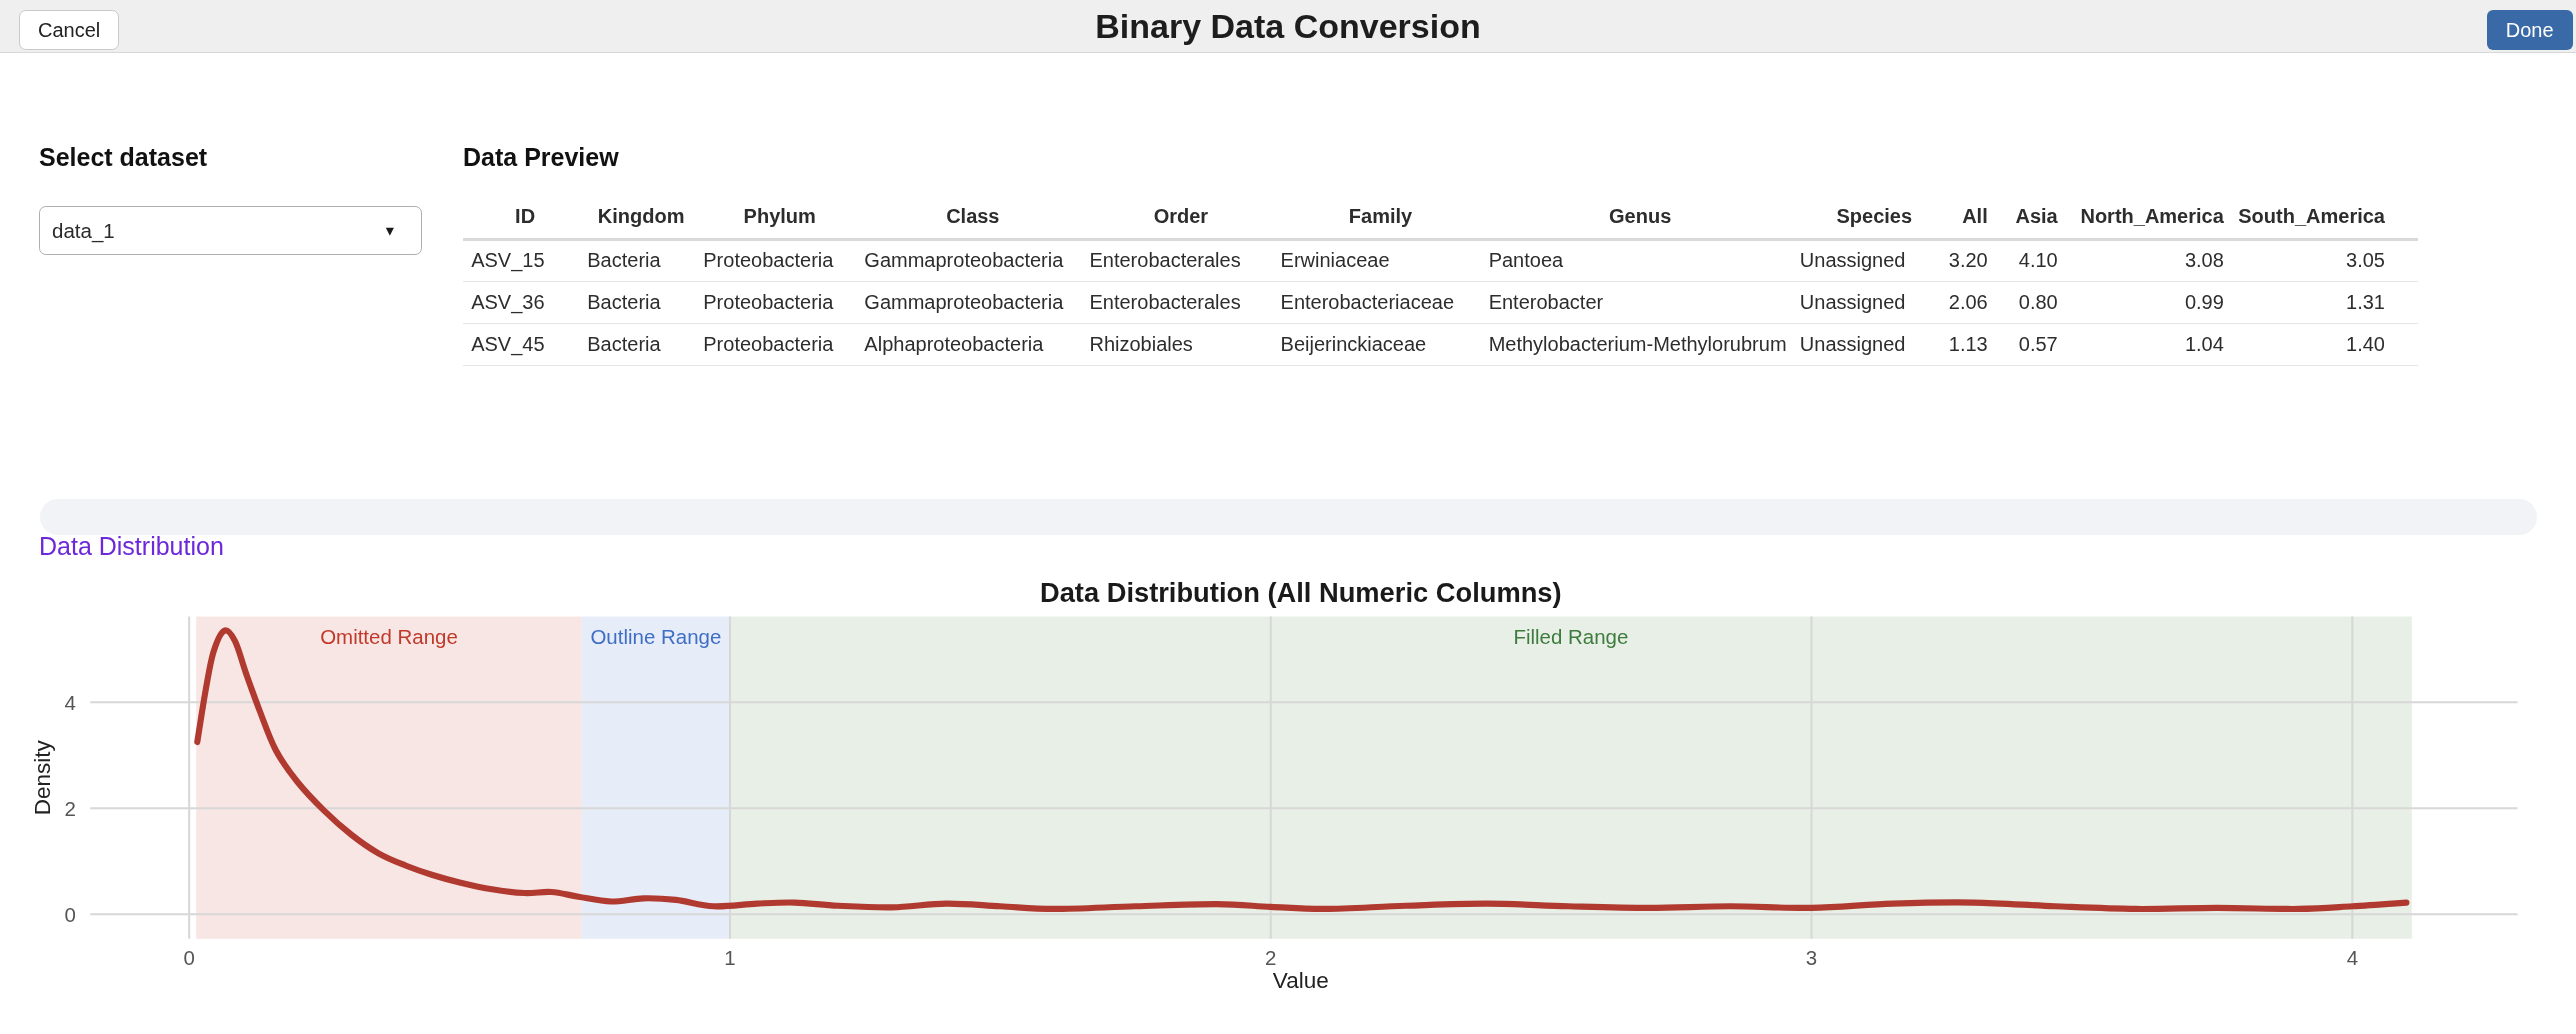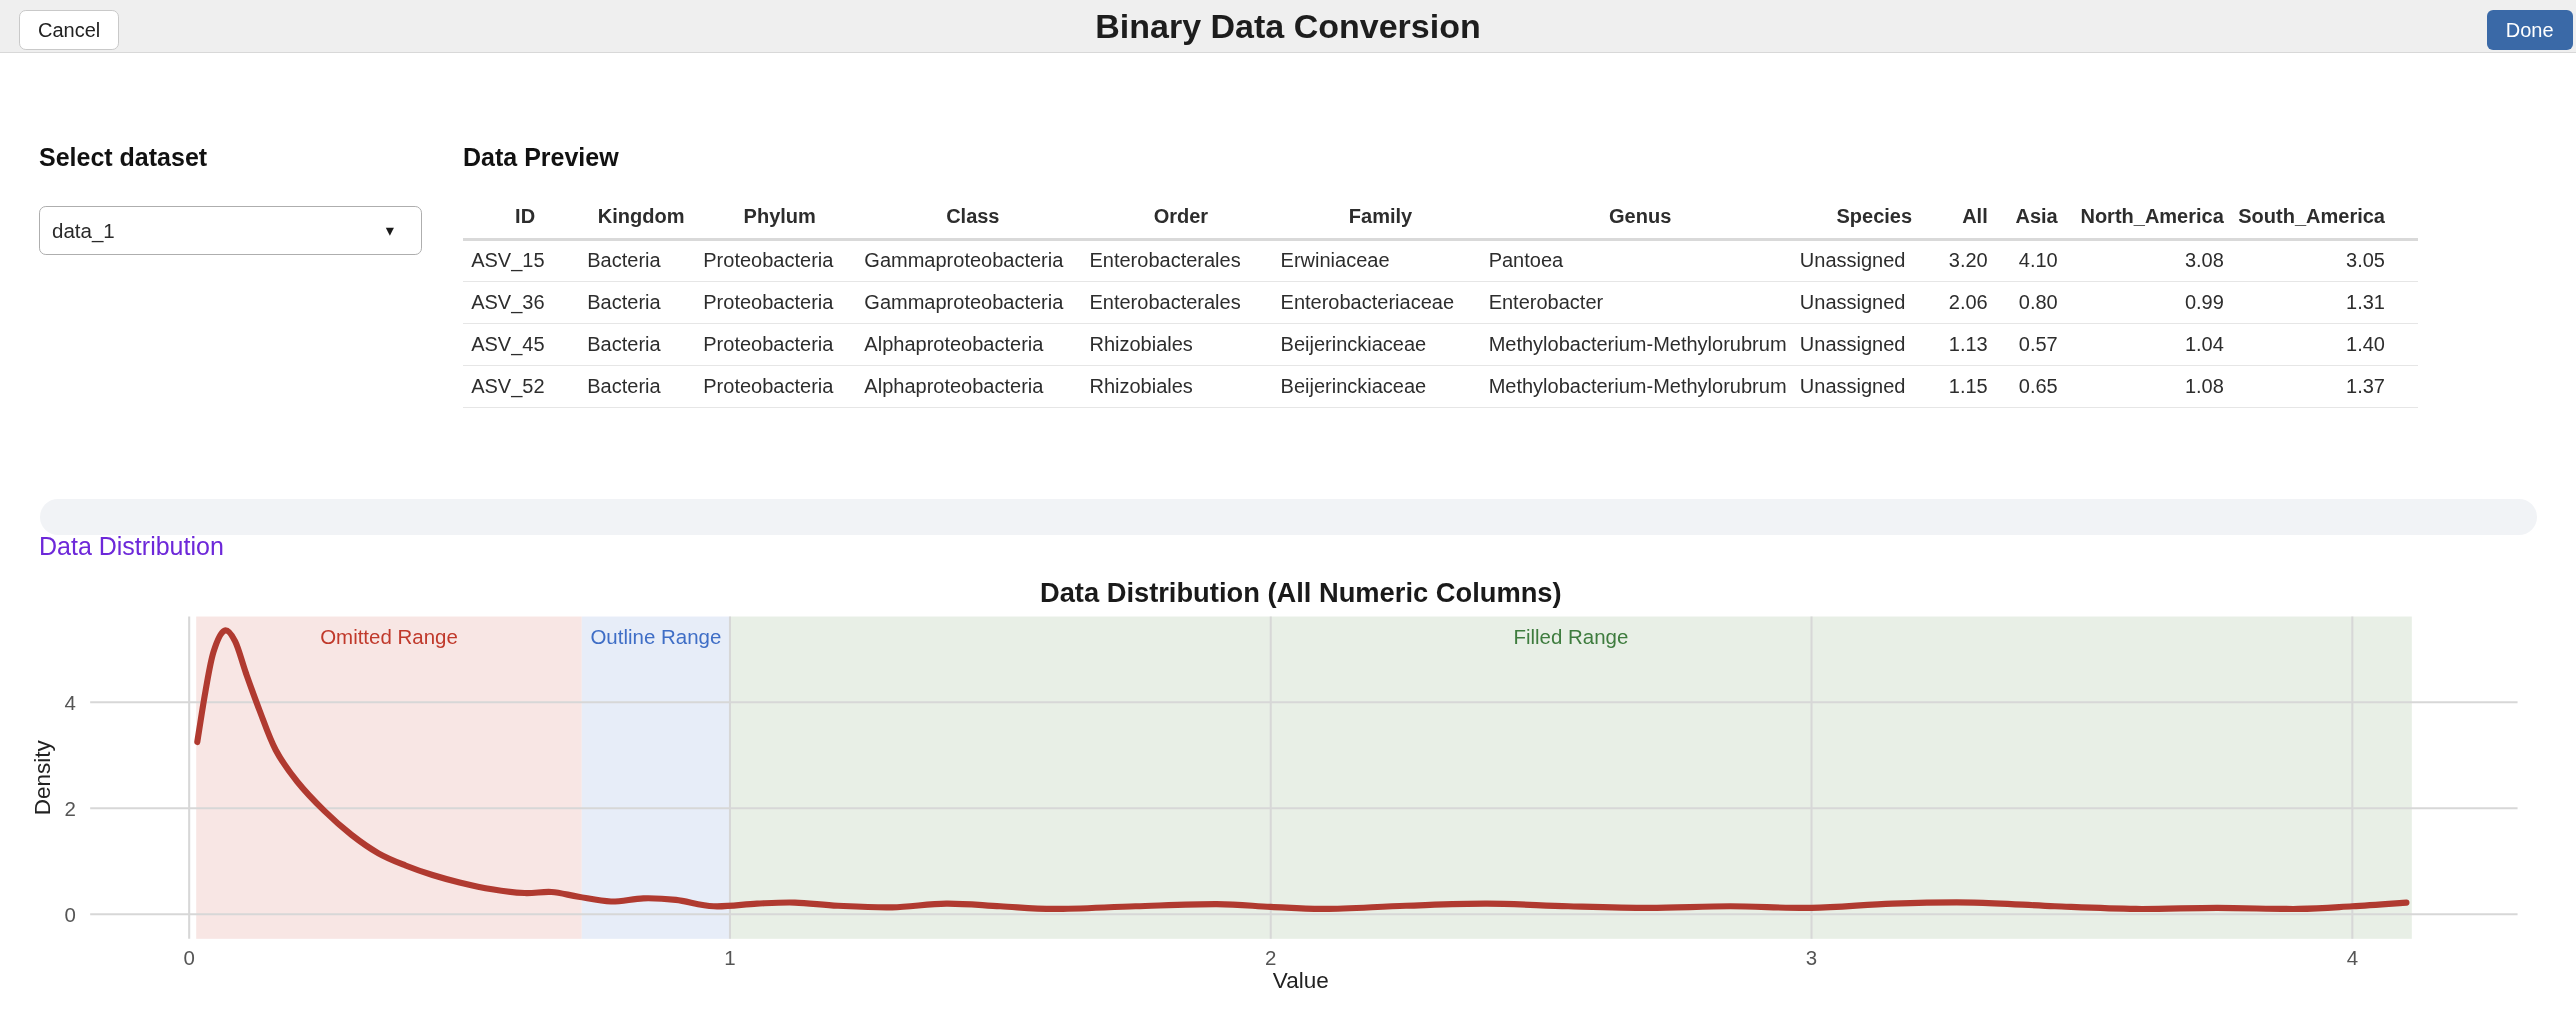--- a/index.html
+++ b/index.html
@@ -121,34 +121,20 @@
           <td class=" ">Alphaproteobacteria</td>
           <td class=" ">Rhizobiales</td>
           <td class=" ">Beijerinckiaceae</td>
           <td class=" ">Methylobacterium-Methylorubrum</td>
           <td class=" ">Unassigned</td>
           <td class="num ">1.13</td>
           <td class="num ">0.57</td>
           <td class="num ">1.04</td>
           <td class="num last">1.40</td>
         </tr>
-        <tr>
-          <td class=" ">ASV_52</td>
-          <td class=" ">Bacteria</td>
-          <td class=" ">Proteobacteria</td>
-          <td class=" ">Alphaproteobacteria</td>
-          <td class=" ">Rhizobiales</td>
-          <td class=" ">Beijerinckiaceae</td>
-          <td class=" ">Methylobacterium-Methylorubrum</td>
-          <td class=" ">Unassigned</td>
-          <td class="num ">1.15</td>
-          <td class="num ">0.65</td>
-          <td class="num ">1.08</td>
-          <td class="num last">1.37</td>
-        </tr>
       </tbody>
   </table>
 </div>
 
 <div class="scroll-strip"></div>
 
 <div class="h-dist">Data Distribution</div>
 
 <svg class="chart" id="dist-chart" width="2515" height="437" viewBox="0 0 3680 640" font-family="Liberation Sans, sans-serif">
     <rect x="240.296" y="74" width="564.6959999999999" height="472" fill="#f8e6e4"></rect>

